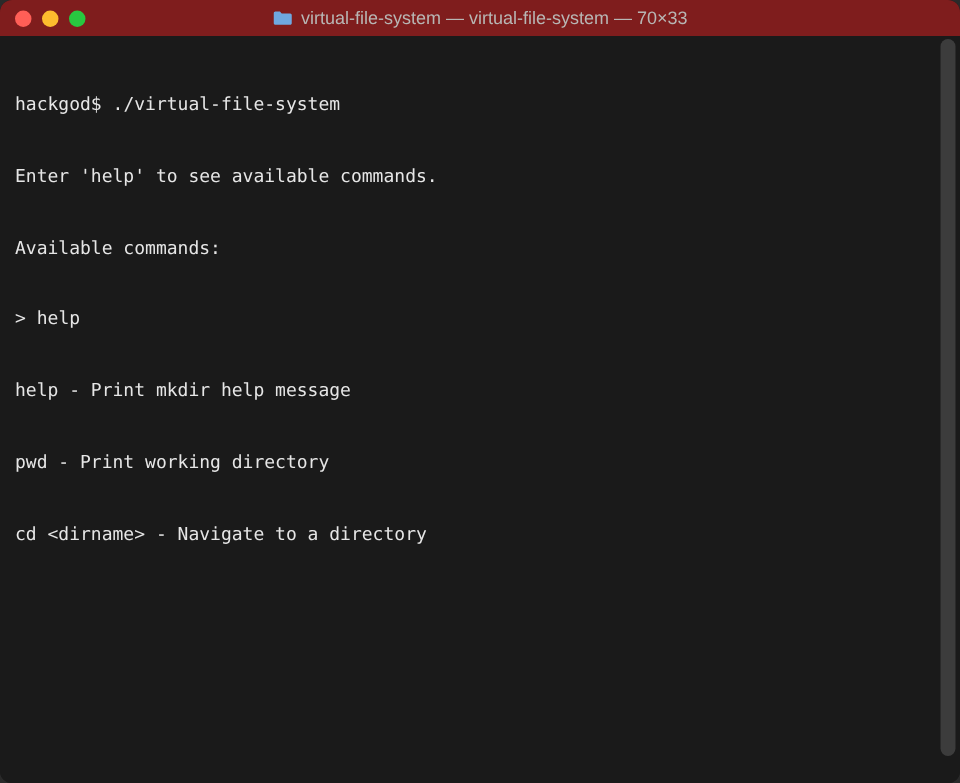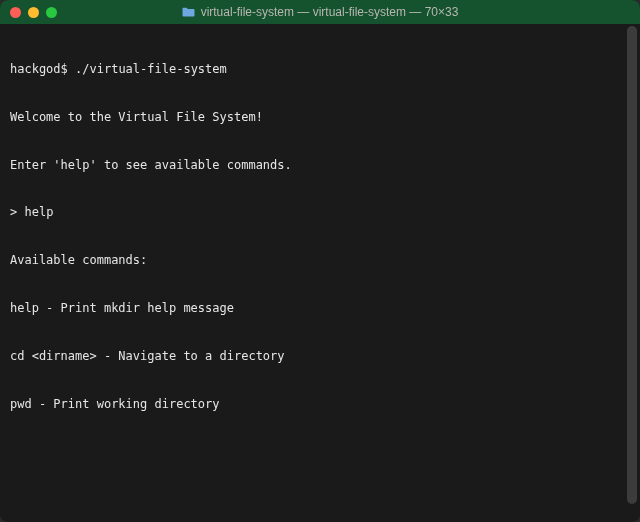--- a/index.html
+++ b/index.html
@@ -14,21 +14,21 @@
       width: 640px;
       height: 522px;
       background: #1a1a1a;
       border-radius: 8px;
       overflow: hidden;
       display: flex;
       flex-direction: column;
     }
     .titlebar {
       height: 24px;
-      background: #14532d;
+      background: #7f1d1d;
       display: flex;
       align-items: center;
       padding: 0 10px;
       position: relative;
       flex-shrink: 0;
     }
     .traffic-lights {
       display: flex;
       gap: 7px;
       align-items: center;
@@ -108,27 +108,26 @@
         <svg viewBox="0 0 13 10" width="13" height="10">
           <path d="M0.5 1.8 C0.5 1.2 1 0.7 1.6 0.7 L4.6 0.7 L5.8 2 L11.5 2 C12.1 2 12.5 2.5 12.5 3.1 L12.5 8.5 C12.5 9.1 12.1 9.5 11.5 9.5 L1.6 9.5 C1 9.5 0.5 9.1 0.5 8.5 Z" fill="#6fa8e0"></path>
         </svg>
       </span>
       <span class="title-text">virtual-file-system — virtual-file-system — 70×33</span>
     </div>
   </div>
 
   <div class="terminal-body">
     <span class="line"><span>hackgod$</span> <span>./virtual-file-system</span></span>
-    <span class="line">Welcome to the Virtual File System!</span>
     <span class="line">Enter 'help' to see available commands.</span>
+    <span class="line">Available commands:</span>
     <span class="line"><span>&gt;</span> <span>help</span></span>
-    <span class="line">Available commands:</span>
     <span class="line">help - Print mkdir help message</span>
+    <span class="line">pwd - Print working directory</span>
     <span class="line">cd &lt;dirname&gt; - Navigate to a directory</span>
-    <span class="line">pwd - Print working directory</span>
     
     
     
     
     
     
     
     
     
     

